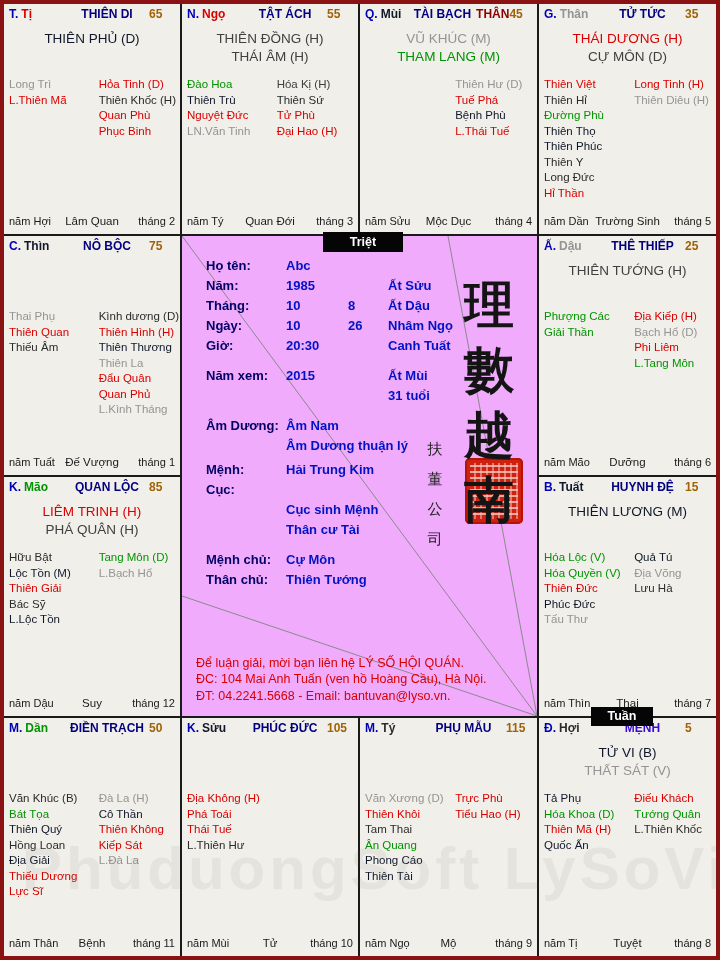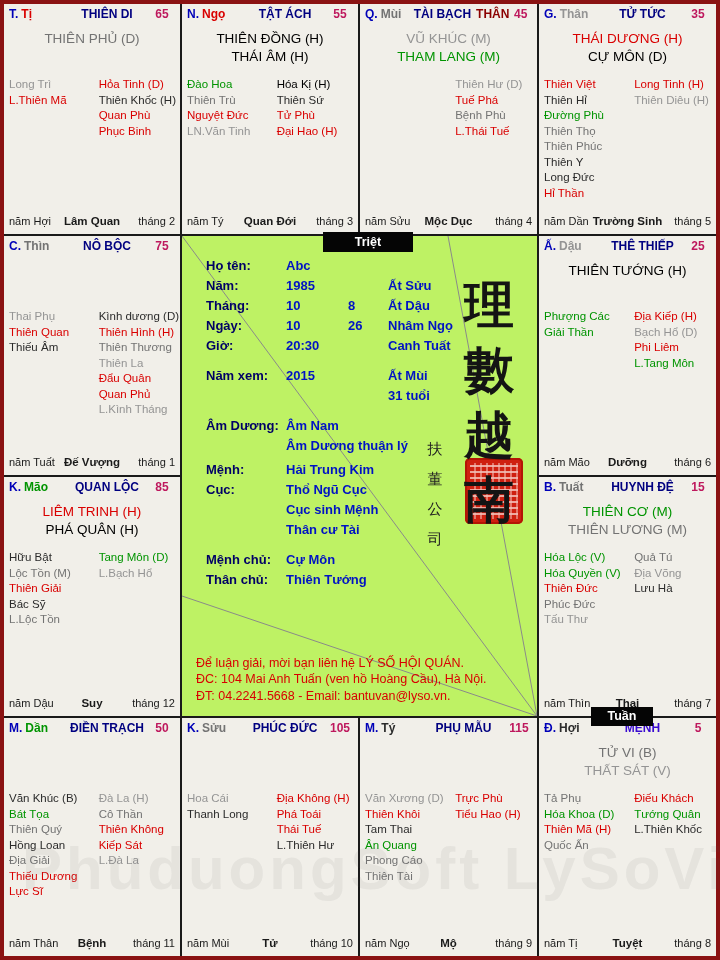--- a/index.html
+++ b/index.html
@@ -4,48 +4,48 @@
 <style>
   html,body{margin:0;padding:0;background:#e8e6e0;}
   .page{position:relative;width:720px;height:960px;background:#fbe9e9;font-family:"Liberation Sans",sans-serif;overflow:hidden;}
   .board{position:absolute;left:0;top:0;display:grid;width:720px;height:960px;box-sizing:border-box;
          grid-template-columns:176px 176px 177px 177px;grid-template-rows:230px 239px 239px 238px;
          gap:2px;background:#1a1a1a;border:4px solid #8a1212;}
   .cell{background:#f1efe9;position:relative;padding:3px 5px;display:flex;flex-direction:column;box-sizing:border-box;overflow:hidden;}
   .p11{grid-area:1/1}.p12{grid-area:1/2}.p13{grid-area:1/3}.p14{grid-area:1/4}
   .p21{grid-area:2/1}.p24{grid-area:2/4}.p31{grid-area:3/1}.p34{grid-area:3/4}
   .p41{grid-area:4/1}.p42{grid-area:4/2}.p43{grid-area:4/3}.p44{grid-area:4/4}
-  .center{grid-area:2/2/4/4;background:#bef264;position:relative;overflow:hidden;}
-
-  .c-red{color:#d90000}.c-orange{color:#737373}.c-green{color:#009400}.c-gray{color:#949494}
-  .c-dark{color:#2b2b2b}.c-black{color:#000000}
+  .center{grid-area:2/2/4/4;background:#f0abfc;position:relative;overflow:hidden;}
+
+  .c-red{color:#d90000}.c-orange{color:#0f172a}.c-green{color:#009400}.c-gray{color:#949494}
+  .c-dark{color:#2b2b2b}.c-black{color:#404040}
   .c-violet{color:#3a0bd0}
   .b{font-weight:normal}
 
   .cell-header{display:flex;align-items:baseline;font-weight:bold;font-size:12px;height:18px;flex:none;}
   .canchi{width:56px;white-space:nowrap}
   .can{color:#0000b8}
   .chi{margin-left:3px}
   .hname{flex:1;text-align:center;color:#000080;white-space:nowrap}
   .hextra{color:#8b0000;margin-left:5px}
   .hextra:empty{margin:0}
-  .hnum{width:26px;text-align:center;color:#be185d}
+  .hnum{width:26px;text-align:left;color:#a16207}
 
   .main-stars{height:52px;flex:none;text-align:center;padding-top:5px;box-sizing:border-box;}
   .mstar{font-weight:normal;font-size:13.5px;line-height:18px;white-space:nowrap}
 
   .star-cols{display:flex;flex:1;align-items:flex-start;}
   .scol{font-size:11.5px;line-height:15.5px;}
   .scol.left{width:54%}
   .scol.right{width:46%}
   .star{white-space:nowrap}
 
   .cell-footer{display:flex;align-items:baseline;font-size:11px;color:#1a1a1a;flex:none;height:16px;}
   .fnam{flex:1;text-align:left;white-space:nowrap}
-  .fstage{flex:1.2;text-align:center;font-weight:bold;font-size:11.5px;white-space:nowrap}
+  .fstage{flex:1.2;text-align:center;font-weight:normal;font-size:11.5px;white-space:nowrap}
   .fthang{flex:1;text-align:right;white-space:nowrap}
 
   .lines{position:absolute;left:0;top:0;width:100%;height:100%;z-index:0;}
   .info{position:absolute;left:24px;top:20px;z-index:2;}
   .crow{display:grid;grid-template-columns:80px 62px 40px auto;line-height:20px;font-size:13px;font-weight:bold;}
   .crow .lb{grid-column:1;color:#000066;white-space:nowrap}
   .crow .v1{grid-column:2;color:#0013c4;white-space:nowrap}
   .crow .v2{grid-column:3;color:#0013c4;white-space:nowrap}
   .crow .v3{grid-column:4;color:#0013c4;white-space:nowrap}
   .crow .sp{grid-column:2/-1;}
@@ -59,21 +59,21 @@
   .sidetext{position:absolute;top:198px;right:92px;width:20px;z-index:3;text-align:center;
             font-family:"DejaVu Serif",serif;font-size:15px;line-height:30px;color:#222;}
   .seal{position:absolute;top:222px;right:14px;width:58px;height:66px;z-index:1;background:#cf2010;border-radius:5px;
         box-shadow:0 0 0 2px #b41505 inset;}
   .seal::before{content:"";position:absolute;inset:5px;opacity:.75;
         background:repeating-linear-gradient(0deg,transparent 0 4px,rgba(255,245,240,.85) 4px 6px),
                    repeating-linear-gradient(90deg,transparent 0 4px,rgba(255,245,240,.55) 4px 6px);}
 
   .badge{position:absolute;z-index:6;background:#050505;color:#fff;font-weight:bold;font-size:12.5px;
          text-align:center;line-height:20px;}
-  .badge.triet{left:323px;top:232px;width:90px;height:20px;}
+  .badge.triet{left:323px;top:232px;width:80px;height:20px;}
   .badge.tuan{left:591px;top:707px;width:62px;height:19px;line-height:19px;}
 
   .watermark{position:absolute;left:22px;top:834px;z-index:5;pointer-events:none;white-space:nowrap;
              font-size:60px;font-weight:bold;letter-spacing:4px;color:rgba(90,90,90,0.08);}
 </style>
 </head>
 <body>
 
 <div class="page">
   <div class="board">
@@ -284,21 +284,20 @@
       </div>
     </div>
 
     <div class="cell p34">
       <div class="cell-header">
         <span class="canchi"><span class="can">B.</span><span class="chi c-orange">Tuất</span></span>
         <span class="hname"><span>HUYNH ĐỆ</span><span class="hextra"></span></span>
         <span class="hnum">15</span>
       </div>
       <div class="main-stars">
-          <div class="mstar c-green">THIÊN CƠ (M)</div>
           <div class="mstar c-orange">THIÊN LƯƠNG (M)</div>
         </div>
       <div class="star-cols">
         <div class="scol left">
             <div class="star c-green b">Hóa Lộc (V)</div>
             <div class="star c-green b">Hóa Quyền (V)</div>
             <div class="star c-red">Thiên Đức</div>
             <div class="star c-orange">Phúc Đức</div>
             <div class="star c-gray">Tấu Thư</div>
           </div>
@@ -348,24 +347,20 @@
     </div>
 
     <div class="cell p42">
       <div class="cell-header">
         <span class="canchi"><span class="can">K.</span><span class="chi c-orange">Sửu</span></span>
         <span class="hname"><span>PHÚC ĐỨC</span><span class="hextra"></span></span>
         <span class="hnum">105</span>
       </div>
       <div class="main-stars"></div>
       <div class="star-cols">
-        <div class="scol left">
-            <div class="star c-gray">Hoa Cái</div>
-            <div class="star c-dark">Thanh Long</div>
-          </div>
         <div class="scol right">
             <div class="star c-red b">Địa Không (H)</div>
             <div class="star c-red">Phá Toái</div>
             <div class="star c-red">Thái Tuế</div>
             <div class="star c-dark">L.Thiên Hư</div>
           </div>
       </div>
       <div class="cell-footer">
         <span class="fnam">năm Mùi</span>
         <span class="fstage">Tử</span>
@@ -479,21 +474,20 @@
           </div>
         <div class="crow">
             <span class="v1 sp">Âm Dương thuận lý</span>
           </div>
         <div class="crow gs">
             <span class="lb">Mệnh:</span>
             <span class="v1 sp">Hải Trung Kim</span>
           </div>
         <div class="crow">
             <span class="lb">Cục:</span>
-            <span class="v1 sp">Thổ Ngũ Cục</span>
           </div>
         <div class="crow">
             <span class="v1 sp">Cục sinh Mệnh</span>
           </div>
         <div class="crow">
             <span class="v1 sp">Thân cư Tài</span>
           </div>
         <div class="crow g">
             <span class="lb">Mệnh chủ:</span>
             <span class="v1 sp">Cự Môn</span>

